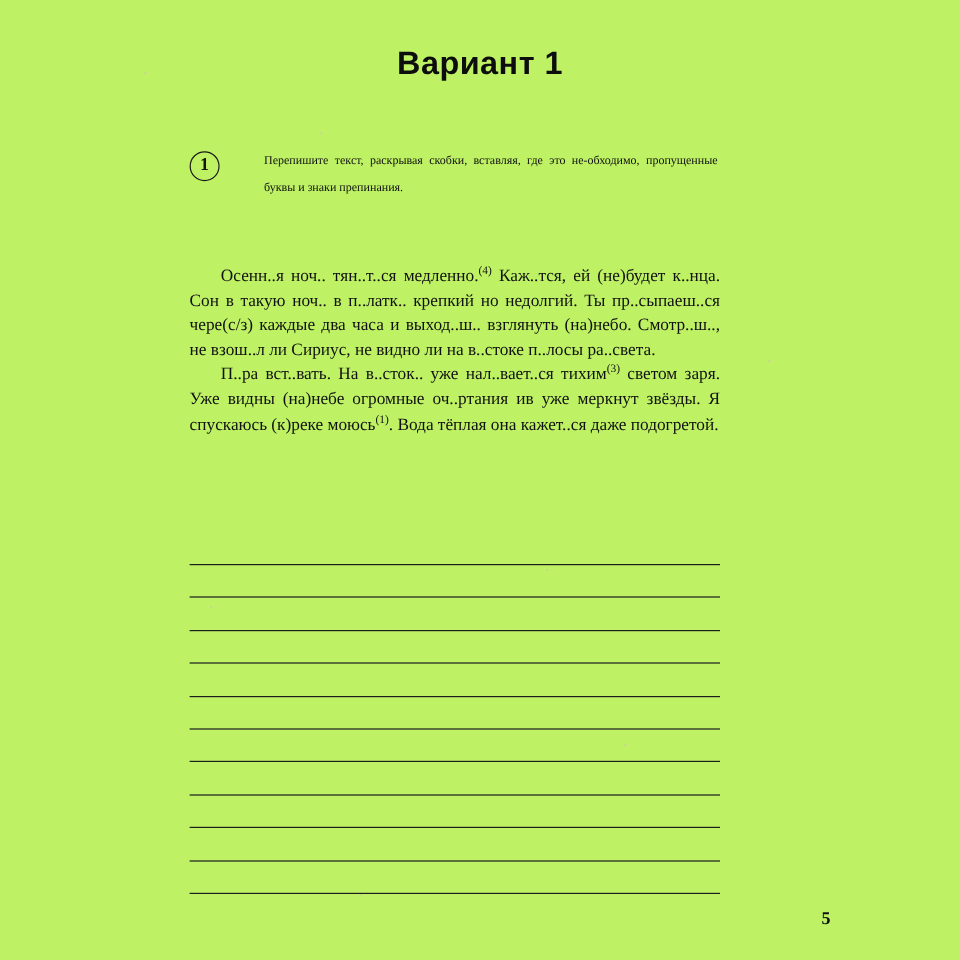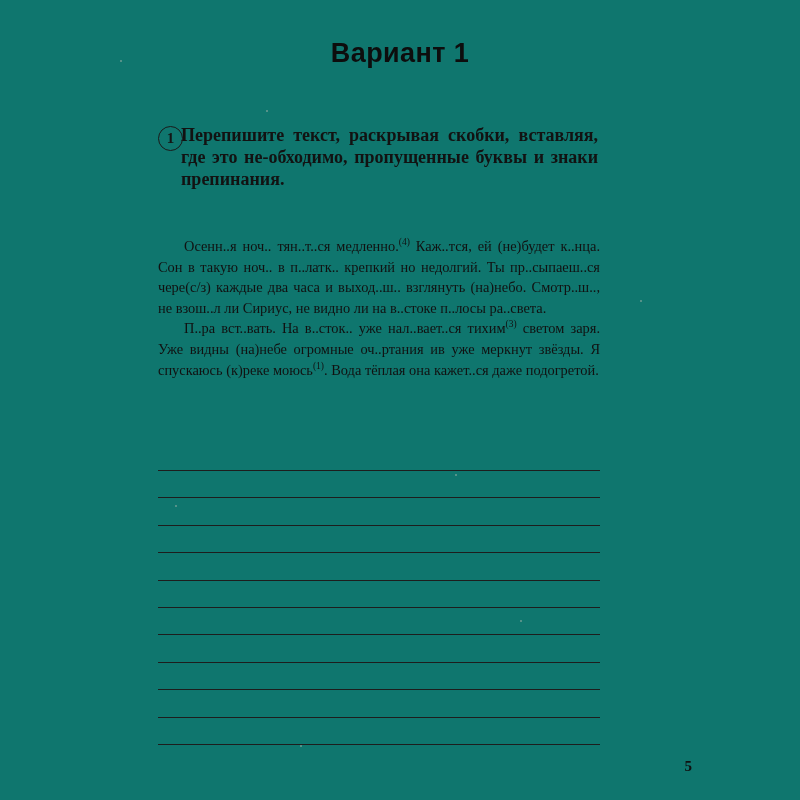--- a/index.html
+++ b/index.html
@@ -16,21 +16,21 @@
     overflow: hidden;
     position: relative;
   }
 
   .page {
     position: absolute;
     left: 0;
     top: 0;
     width: 800px;
     height: 800px;
-    background: #0f766e;
+    background: #bef264;
   }
 
   
   .speck {
     position: absolute;
     background: #c9c4b8;
     border-radius: 50%;
     opacity: .5;
   }
 
@@ -64,24 +64,24 @@
     border: 1.4px solid #1a1a1a;
     border-radius: 50%;
     box-sizing: border-box;
     text-align: center;
     line-height: 22px;
     font-size: 15px;
     font-weight: bold;
     font-family: "Liberation Serif", "DejaVu Serif", serif;
   }
   .task-text {
-    margin-left: 23px;
+    margin-left: 62px;
     font-family: "Liberation Serif", "DejaVu Serif", serif;
-    font-weight: bold;
-    font-size: 18px;
+    font-weight: normal;
+    font-size: 10px;
     line-height: 22px;
     text-align: justify;
     color: #121212;
   }
 
   
   .text-heading {
     position: absolute;
     top: 192px;
     left: 158px;
@@ -89,21 +89,21 @@
     text-align: center;
     font-weight: bold;
     font-size: 15px;
     font-family: "Liberation Serif", "DejaVu Serif", serif;
   }
 
   
   .passage {
     position: absolute;
     left: 158px;
-    top: 236px;
+    top: 220px;
     width: 442px;
     font-size: 14.4px;
     line-height: 20.6px;
     text-align: justify;
     text-justify: inter-word;
     color: #111111;
   }
   .passage p {
     margin: 0;
     text-indent: 26px;

